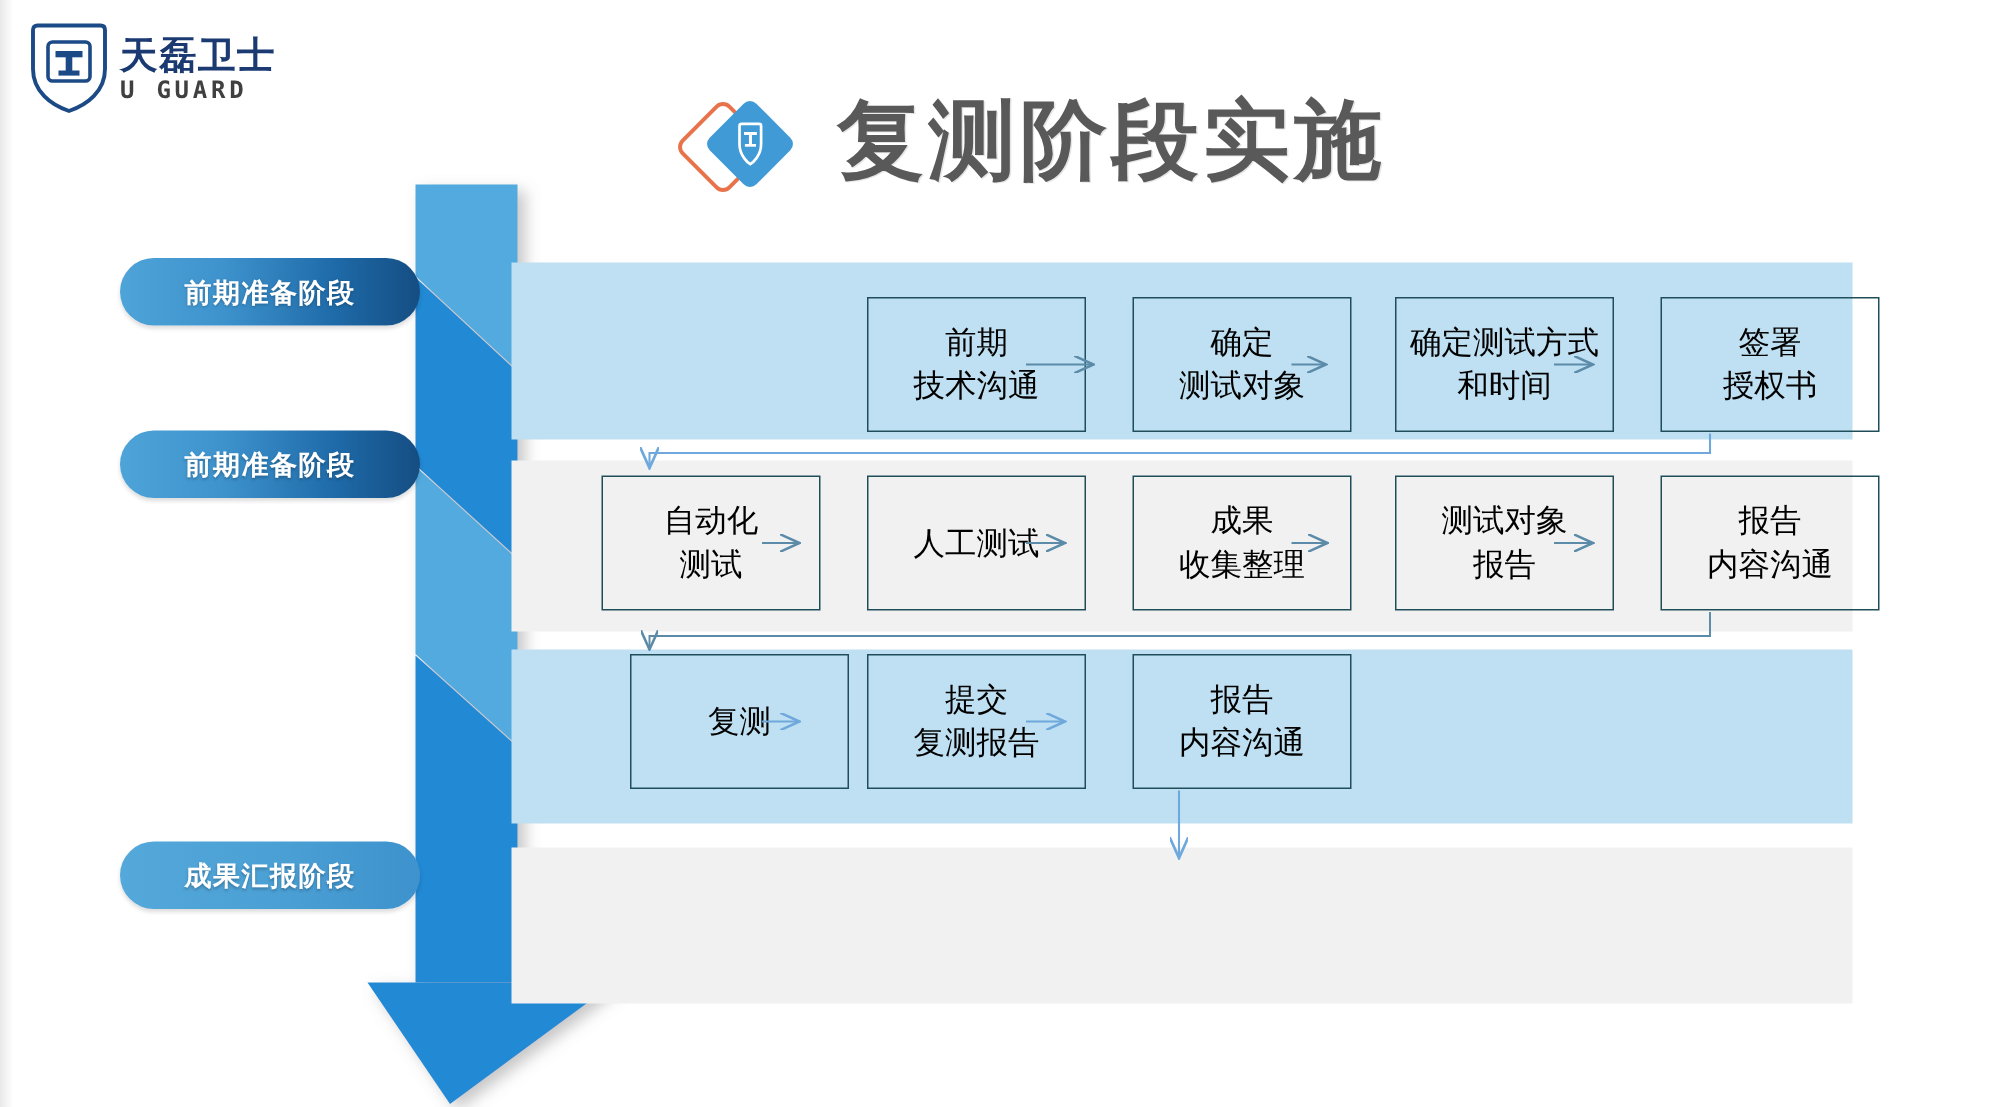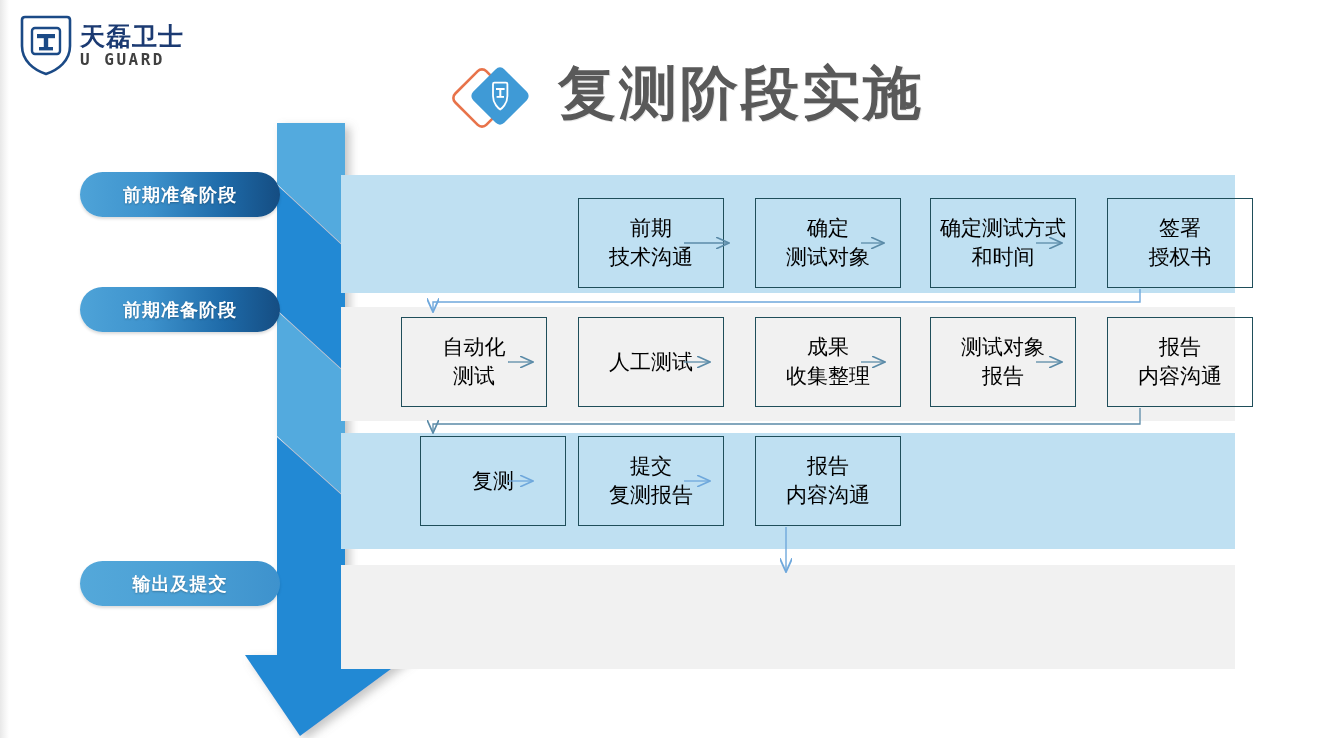--- a/index.html
+++ b/index.html
@@ -145,21 +145,21 @@
     </g>
   </svg>
 
   <div class="band blue band-r1"></div>
   <div class="band gray band-r2"></div>
   <div class="band blue band-r3"></div>
   <div class="band gray band-r4"></div>
 
   <div class="pill pill-1">前期准备阶段</div>
   <div class="pill pill-2">前期准备阶段</div>
-  <div class="pill light pill-4">输出及提交</div>
+  <div class="pill light pill-4">成果汇报阶段</div>
 
   <svg class="connectors" width="1342" height="738">
     <defs>
       <marker id="ah" markerWidth="11" markerHeight="9" refX="10" refY="4.5" orient="auto">
         <path d="M0,0 L10,4.5 L0,9" fill="none" stroke="#5b8ba8" stroke-width="1.3"></path>
       </marker>
       <marker id="ahb" markerWidth="11" markerHeight="9" refX="10" refY="4.5" orient="auto">
         <path d="M0,0 L10,4.5 L0,9" fill="none" stroke="#6fa8dc" stroke-width="1.3"></path>
       </marker>
     </defs>

